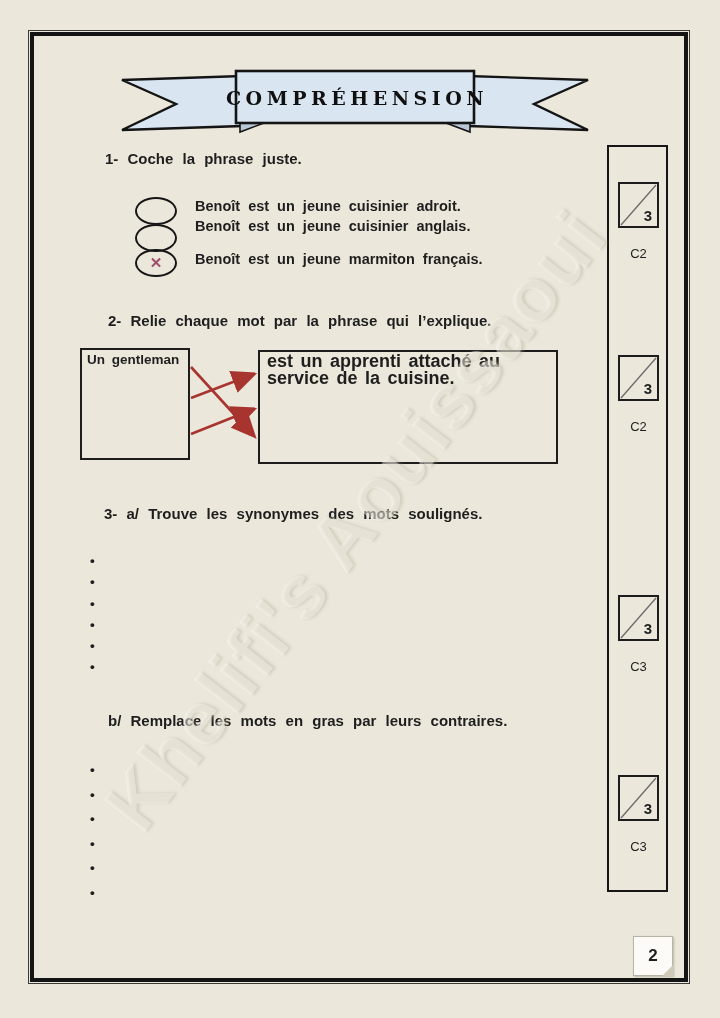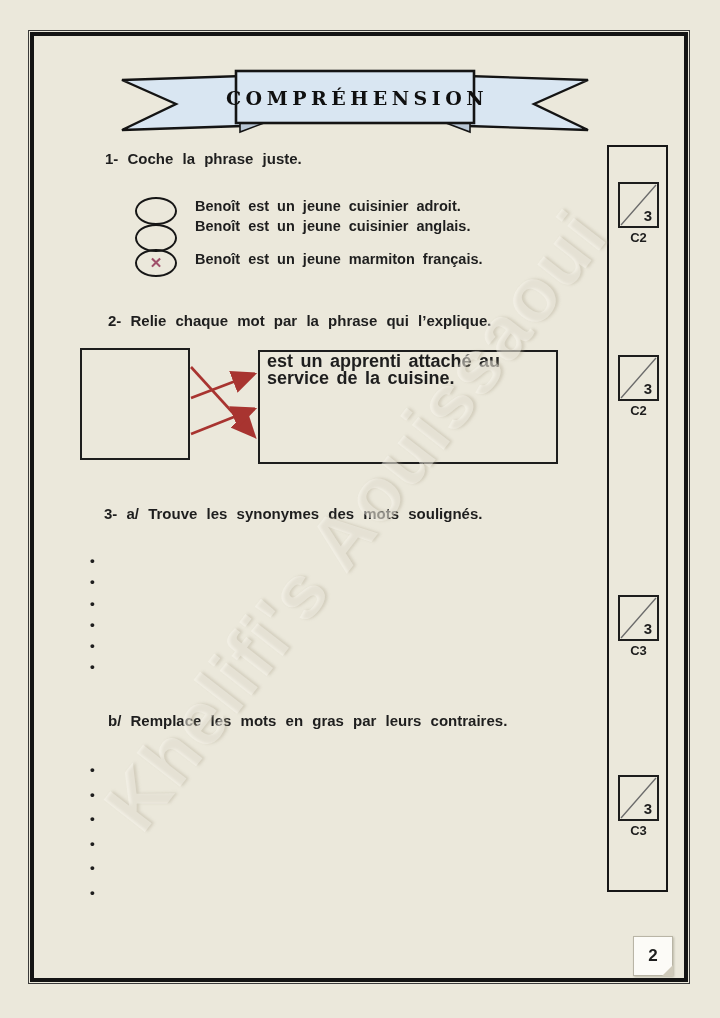--- a/index.html
+++ b/index.html
@@ -73,21 +73,21 @@
   
   .sidebar{left:607px;top:145px;width:61px;height:747px;border:2px solid #161616;box-sizing:border-box;z-index:4;}
   .scorebox{position:absolute;left:9px;width:41px;}
   .scorebox:nth-of-type(1){top:35px;}
   .scorebox:nth-of-type(2){top:208px;}
   .scorebox:nth-of-type(3){top:448px;}
   .scorebox:nth-of-type(4){top:628px;}
   .score-square{position:relative;width:41px;height:46px;border:2px solid #1d1d1d;box-sizing:border-box;}
   .score-square svg{position:absolute;left:0;top:0;}
   .score-val{position:absolute;right:5px;bottom:2px;font-weight:bold;font-size:15px;}
-  .score-label{width:100%;text-align:center;font-weight:bold;font-size:13px;margin-top:2px;}
+  .score-label{width:100%;text-align:center;font-weight:normal;font-size:13px;margin-top:18px;}
 
   
   .page-num{
     left:633px;top:936px;width:38px;height:38px;z-index:5;
     background:#fcfbf7;border:1px solid #b9b5a6;
     display:flex;align-items:center;justify-content:center;
     font-weight:bold;font-size:17px;
     box-shadow:1px 1px 2px rgba(120,115,95,0.4);
   }
   .page-fold{position:absolute;right:-1px;bottom:-1px;width:0;height:0;
@@ -128,20 +128,21 @@
       <div class="q1-item">
         <span class="q1-oval">✕</span>
         <span class="q1-text">Benoît est un jeune marmiton français.</span>
       </div>
     </div>
 
   <div class="abs heading h-q2">2- Relie chaque mot par la phrase qui l’explique.</div>
 
   <div class="abs tbl tbl-left">
 
+  <div class="row">Un gentleman</div>
     </div>
 
   <div class="abs tbl tbl-right">
 
   <div class="row">est un apprenti attaché au service de la cuisine.</div>
     </div>
 
   <svg class="abs arrows" viewBox="0 0 76 112" width="76" height="112">
     <defs>
       <marker id="ah" markerWidth="11" markerHeight="9" refX="8.5" refY="4.5" orient="auto">

